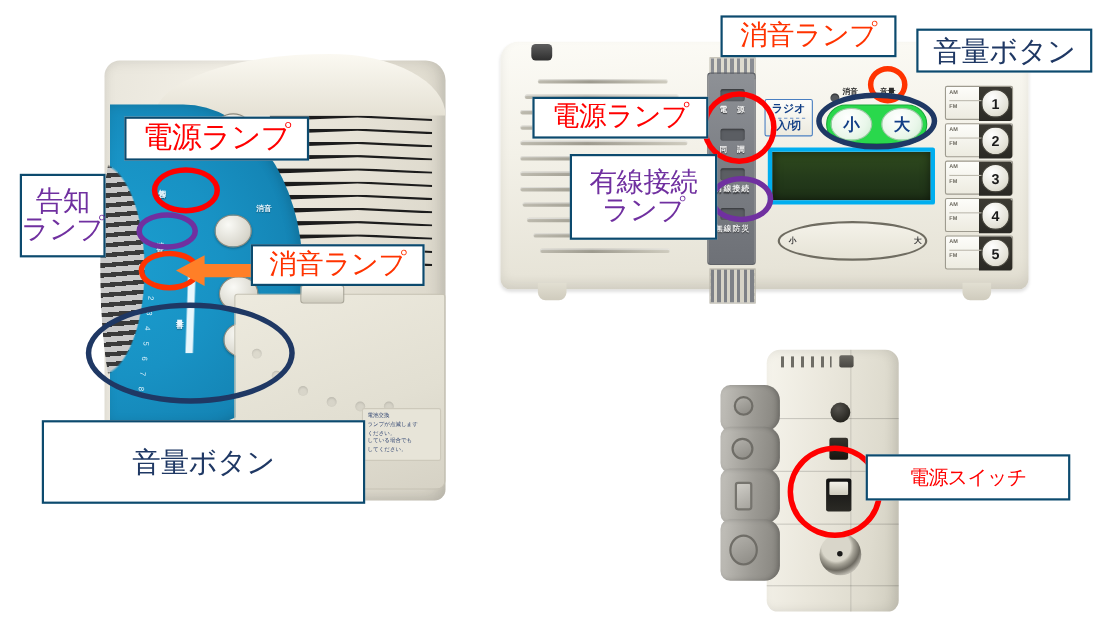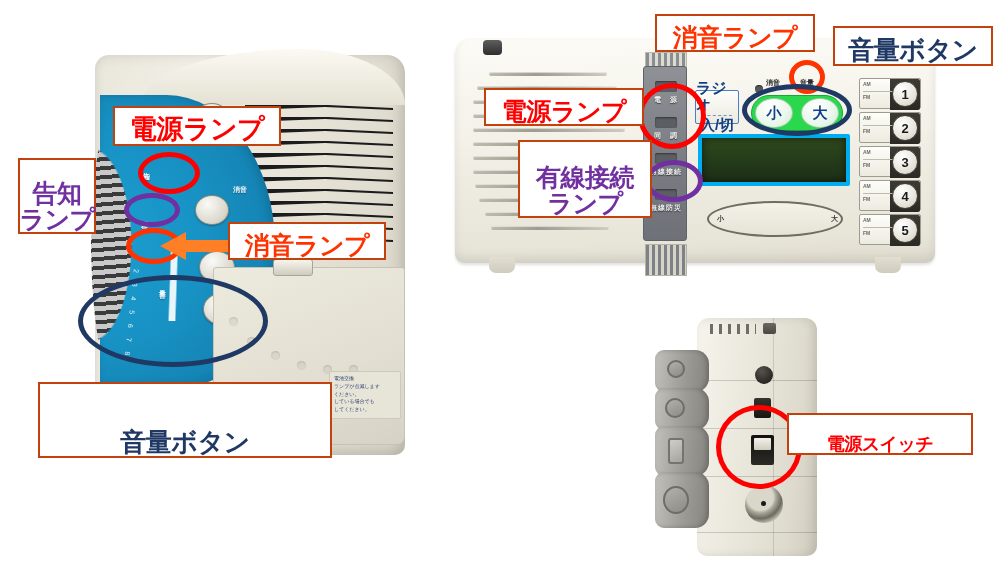--- a/index.html
+++ b/index.html
@@ -8,26 +8,26 @@
     background: #ffffff;
     font-family: "Liberation Sans", "DejaVu Sans", sans-serif;
     overflow: hidden;
   }
   #stage { position: relative; width: 1000px; height: 563px; background: #fff; }
 
   
   .callout {
     position: absolute;
     background: #ffffff;
-    border: 2px solid #c2410c;
+    border: 2px solid #0c4a6e;
     display: flex; flex-direction: column;
-    align-items: center; justify-content: flex-end;
+    align-items: center; justify-content: center;
     line-height: 1.02;
     white-space: nowrap;
-    font-weight: 700;
+    font-weight: 400;
     letter-spacing: -0.5px;
     z-index: 40;
   }
   .callout span { display: block; }
   .c-red    { color: #ff0000; }
   .c-orange { color: #ff3300; }
   .c-purple { color: #7030a0; }
   .c-navy   { color: #1f3864; }
   .c-blue   { color: #0070c0; }
 
@@ -148,21 +148,21 @@
                 repeating-linear-gradient(0deg,#7e8187 0 3px,transparent 3px 6px);
     border: 1px solid #b6b3a6; }
   .d2-ventTop { position: absolute; left: 190px; top: 14px; width: 42px; height: 20px;
     background: repeating-linear-gradient(90deg,#8a8d93 0 3px,#dedbcf 3px 6px);
     border: 1px solid #bdbaad; }
   .d2-radio-btn {
     position: absolute; left: 240px; top: 52px; width: 44px; height: 34px;
     background: linear-gradient(180deg,#fdfdfa,#eceadf);
     border: 1.5px solid #4a7fc1; border-radius: 2px;
     display: flex; flex-direction: column; align-items: center; justify-content: center;
-    color: #123f86; font-size: 15px; font-weight: 700; line-height: 1.12;
+    color: #123f86; font-size: 10px; font-weight: 700; line-height: 1.12;
   }
   .d2-radio-btn .sep { width: 30px; border-top: 1px dashed #6d94c8; margin: 1px 0; }
   .d2-lcd {
     position: absolute; left: 243px; top: 96px; width: 152px; height: 52px;
     background: linear-gradient(180deg,#2f4a1d,#23391a 60%,#1d3016);
     border: 4px solid #00aeef; border-radius: 2px;
     box-shadow: inset 0 0 9px rgba(0,0,0,.55);
   }
   .d2-vol-group { position: absolute; left: 296px; top: 57px; width: 92px; height: 36px; }
   .d2-vol-pill {

